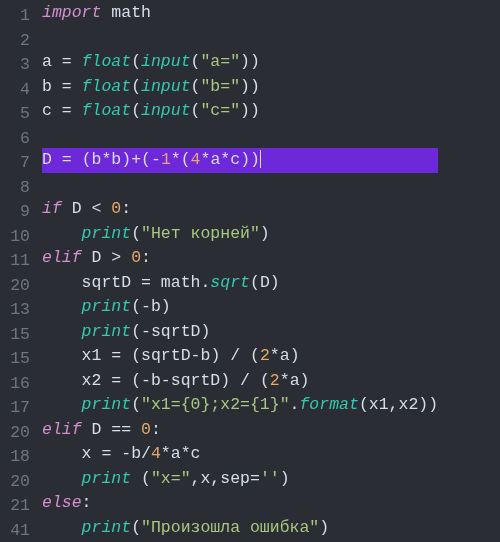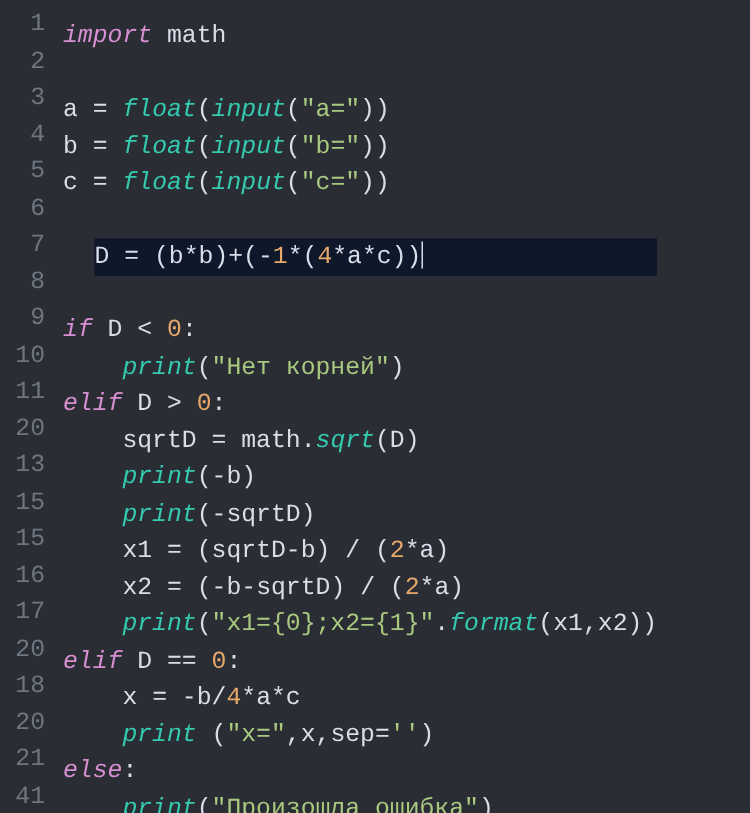--- a/index.html
+++ b/index.html
@@ -23,27 +23,26 @@
     padding-top: 4px;
     text-align: right;
     color: #6e7681;
     user-select: none;
   }
   .gutter div, .code .line {
     height: 24.5px;
     line-height: 24.5px;
   }
   .code {
-    padding-top: 12px;
+    padding-top: 1px;
     padding-left: 12px;
     white-space: pre;
   }
   .line.hl {
-    background: #0f172a;
-    margin-left: 21px;
+    background: #6d28d9;
   }
   .tk-kw   { color: #d68fd0; font-style: italic; }
   .tk-fn   { color: #35c9b0; font-style: italic; }
   .tk-id   { color: #d8dee9; }
   .tk-op   { color: #d8dee9; }
   .tk-pn   { color: #d8dee9; }
   .tk-num  { color: #e6a96b; }
   .tk-str  { color: #a8c97f; }
   .tk-ws   { color: #d8dee9; }
   .cursor {

